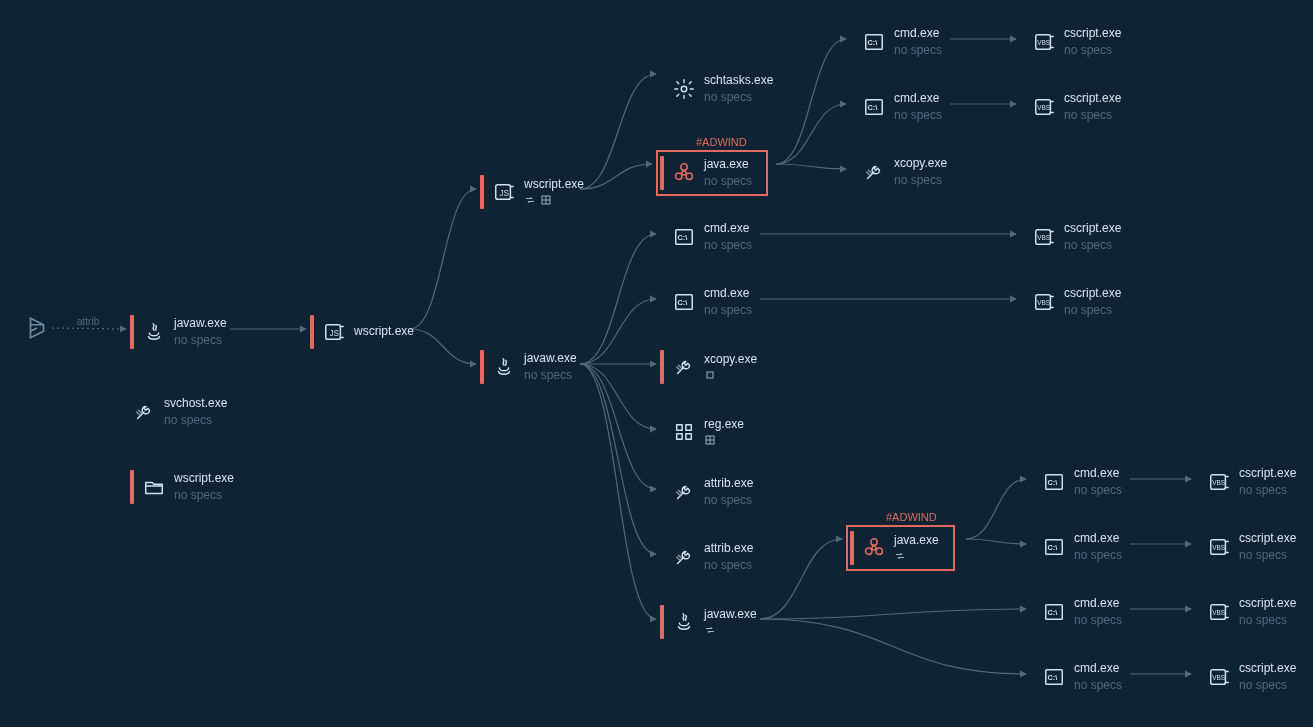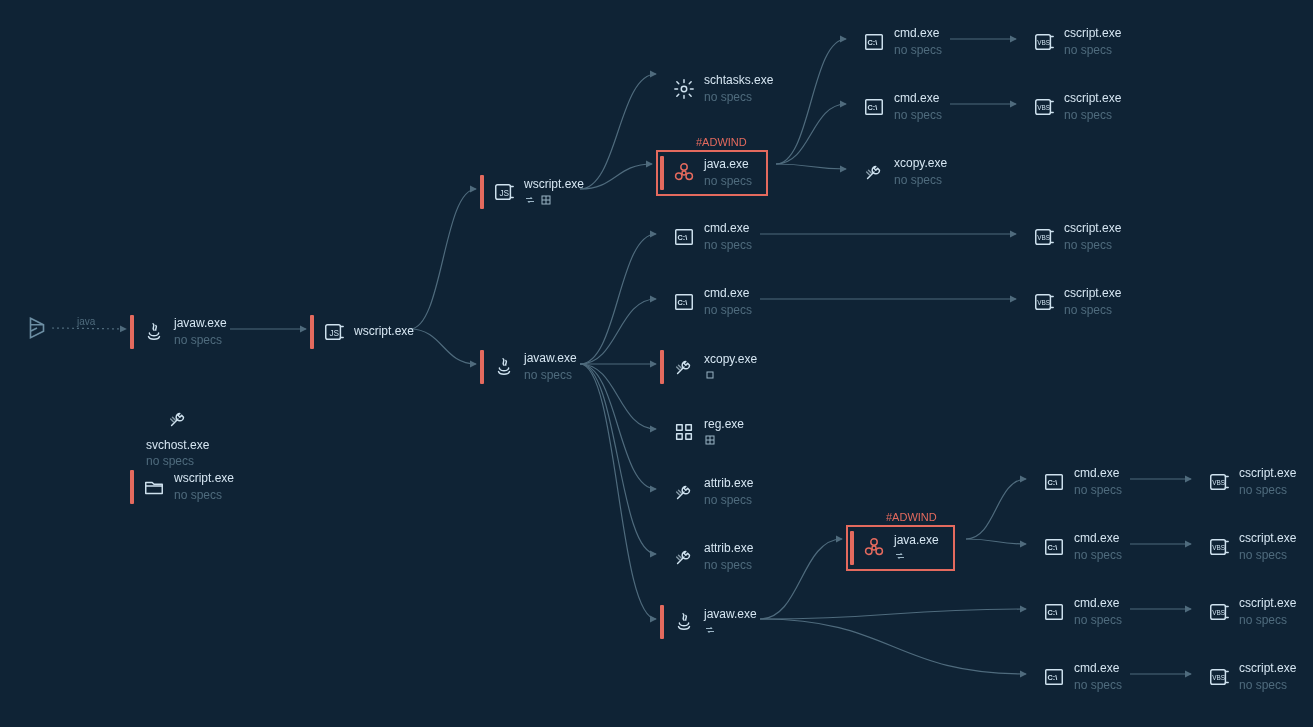--- a/index.html
+++ b/index.html
@@ -54,21 +54,21 @@
         <path d="M760,619 C893,619 893,609 1026,609" marker-end="url(#arrow)"></path>
         <path d="M760,619 C893,619 893,674 1026,674" marker-end="url(#arrow)"></path>
         <path d="M966,539 C996,539 996,479 1026,479" marker-end="url(#arrow)"></path>
         <path d="M966,539 C996,539 996,544 1026,544" marker-end="url(#arrow)"></path>
         <path d="M1130,479 L1191,479" marker-end="url(#arrow)"></path>
         <path d="M1130,544 L1191,544" marker-end="url(#arrow)"></path>
         <path d="M1130,609 L1191,609" marker-end="url(#arrow)"></path>
         <path d="M1130,674 L1191,674" marker-end="url(#arrow)"></path>
       </g>
   </svg>
-  <span class="start-lbl" style="left:77px;top:316px;">java</span>
+  <span class="start-lbl" style="left:77px;top:316px;">attrib</span>
   <div class="root" style="left:24px;top:315px;">
     <svg width="26" height="26" viewBox="0 0 24 24" fill="none" stroke="currentColor" stroke-width="1.5">
       <path d="M6 3 L18 9 L18 15 L6 21 L6 3 Z M6 9 L18 9 M6 15 L12 12"></path>
     </svg>
   </div>
   <div id="node-container">
       <div class="node" style="left: 130px; top: 315px;">
     <span class="mark" style="background:#e46a5e"></span>
     <span class="icon">
           <svg width="22" height="22" viewBox="0 0 24 24" fill="none" stroke="currentColor" stroke-width="1.6" stroke-linecap="round" stroke-linejoin="round">
@@ -76,21 +76,21 @@
             <path d="M6 17c0 0 1 3 6 3s6-3 6-3"></path>
             <path d="M11 3c3 2-2 4 1 7"></path>
             <path d="M14 5c2 2-1 3 0 5"></path>
           </svg>
         </span>
     <span class="txt">
       <span class="name">javaw.exe</span>
       <span class="sub">no specs</span>
     </span>
       </div>
-      <div class="node" style="left: 146px; top: 395px; flex-direction: column;">
+      <div class="node" style="left: 120px; top: 395px;">
     <span class="mark" style="background:transparent"></span>
     <span class="icon">
           <svg width="22" height="22" viewBox="0 0 24 24" fill="none" stroke="currentColor" stroke-width="1.6" stroke-linecap="round" stroke-linejoin="round">
             <path d="M14 6a4 4 0 1 0 4 4l-2-2-2 2-2-2 2-2z"></path>
             <path d="M12 12 L5 19"></path>
             <path d="M4 12 L7 15 M6 10 L9 13" opacity="0.6"></path>
           </svg>
         </span>
     <span class="txt">
       <span class="name">svchost.exe</span>

